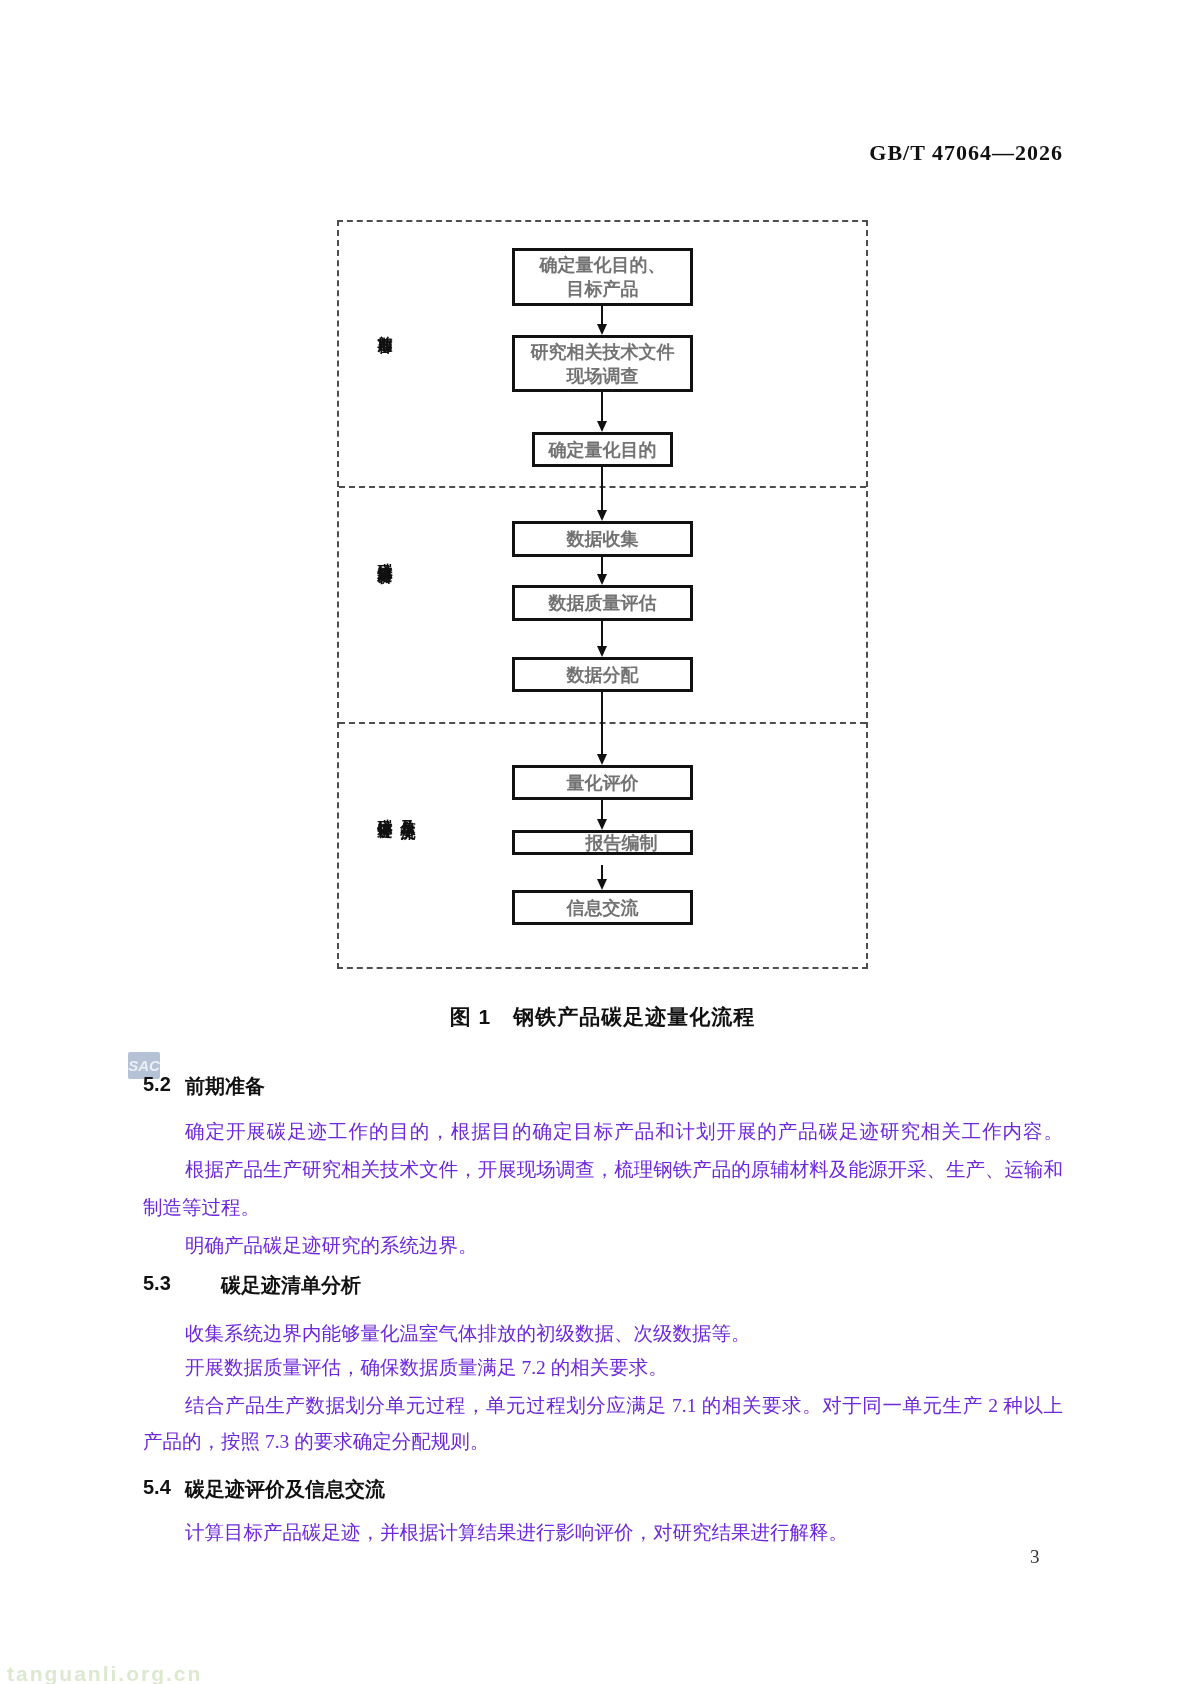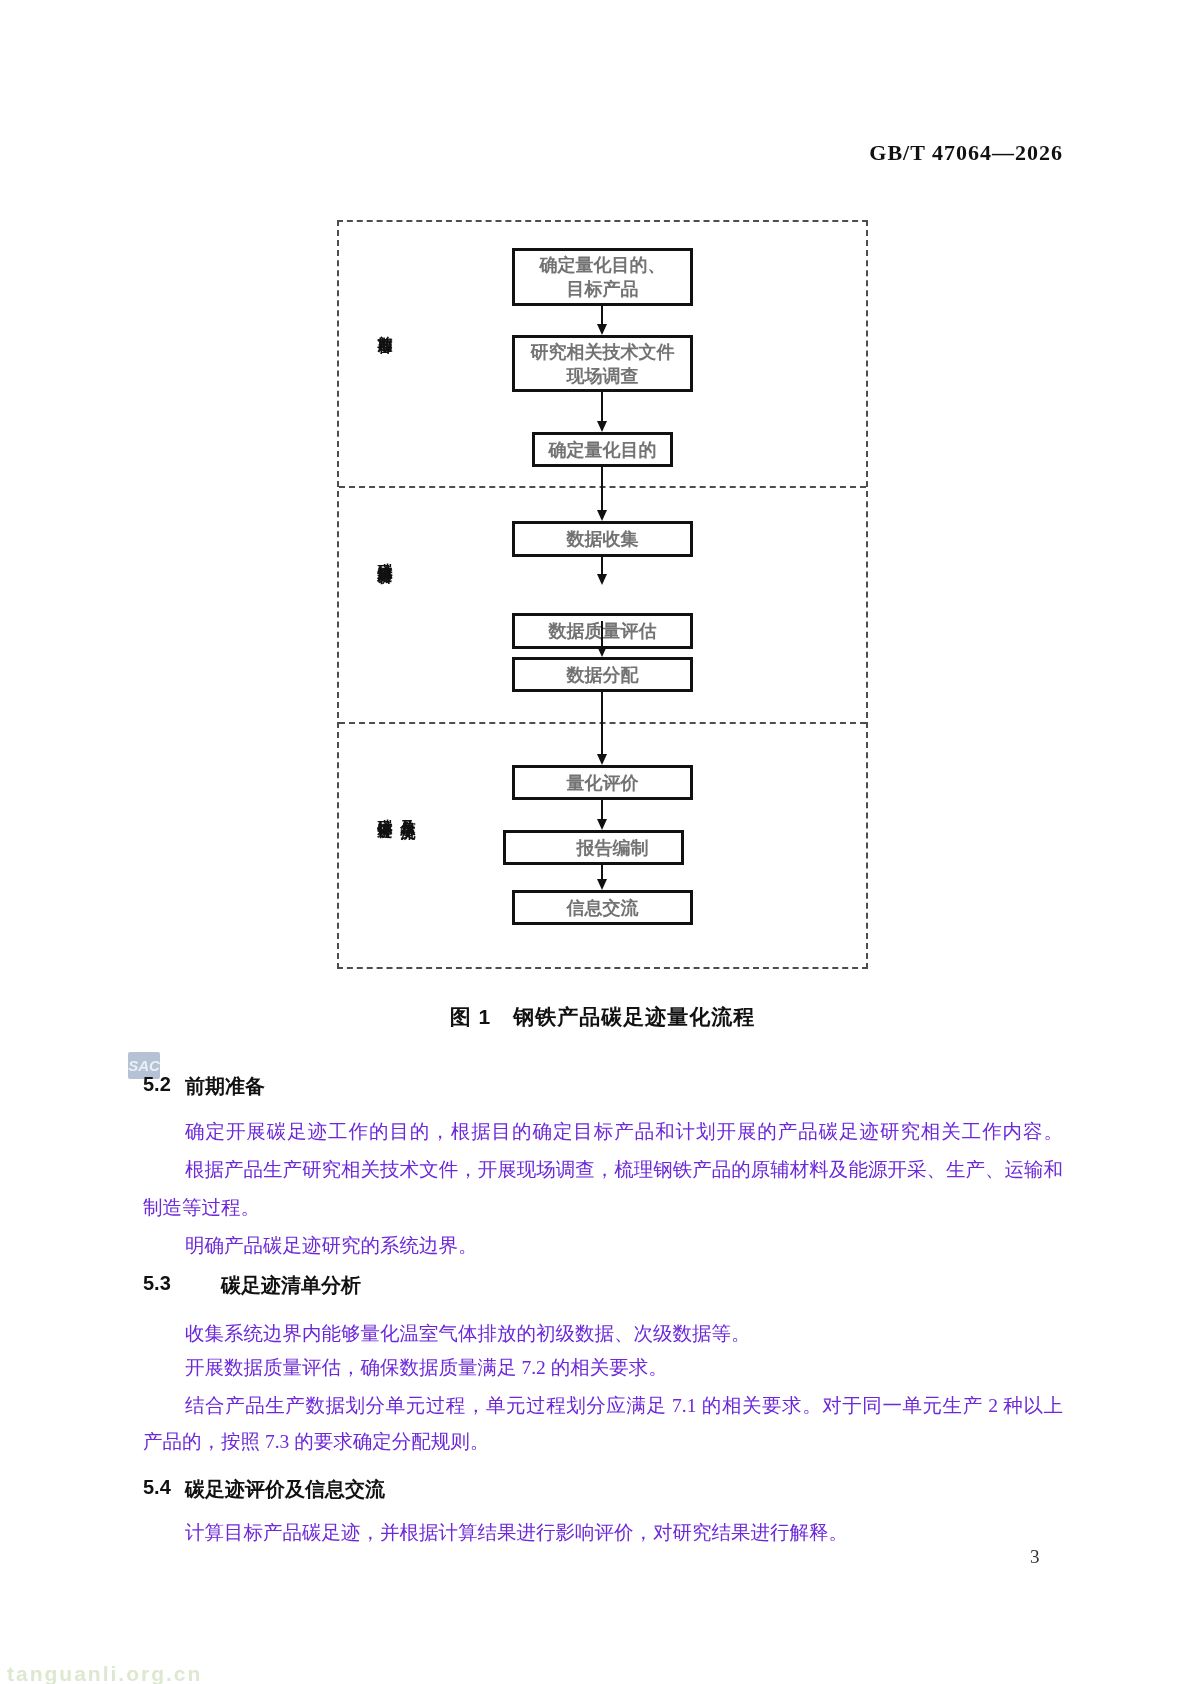--- a/index.html
+++ b/index.html
@@ -117,25 +117,25 @@
     <div class="flow-label" style="left:36px; top:585px; height:80px;">碳足迹评价</div>
     <div class="flow-label" style="left:59px; top:585px; height:80px;">及信息交流</div>
 
     <div class="flow-box" style="left:173px; top:26px;  width:181px; height:58px;">确定量化目的、
 目标产品</div>
     <div class="flow-box" style="left:173px; top:113px; width:181px; height:57px;">研究相关技术文件
 现场调查</div>
     <div class="flow-box" style="left:193px; top:210px; width:141px; height:35px;">确定量化目的</div>
 
     <div class="flow-box" style="left:173px; top:299px; width:181px; height:36px;">数据收集</div>
-    <div class="flow-box" style="left:173px; top:363px; width:181px; height:36px;margin-top:28px;">数据质量评估</div>
+    <div class="flow-box" style="left:173px; top:363px; width:181px; height:36px;">数据质量评估</div>
     <div class="flow-box" style="left:173px; top:435px; width:181px; height:35px;">数据分配</div>
 
     <div class="flow-box" style="left:173px; top:543px; width:181px; height:35px;">量化评价</div>
-    <div class="flow-box" style="left:164px; top:608px; width:181px; height:35px;padding-left:38px;">报告编制</div>
+    <div class="flow-box" style="left:173px; top:608px; width:181px; height:25px;padding-left:38px;">报告编制</div>
     <div class="flow-box" style="left:173px; top:668px; width:181px; height:35px;">信息交流</div>
 
     <div class="flow-arrow" style="left:262px; top:84px;  height:18px;"></div>
     <div class="flow-arrow" style="left:262px; top:170px; height:29px;"></div>
     <div class="flow-arrow" style="left:262px; top:245px; height:43px;"></div>
     <div class="flow-arrow" style="left:262px; top:335px; height:17px;"></div>
     <div class="flow-arrow" style="left:262px; top:399px; height:25px;"></div>
     <div class="flow-arrow" style="left:262px; top:470px; height:62px;"></div>
     <div class="flow-arrow" style="left:262px; top:578px; height:19px;"></div>
     <div class="flow-arrow" style="left:262px; top:643px; height:14px;"></div>

